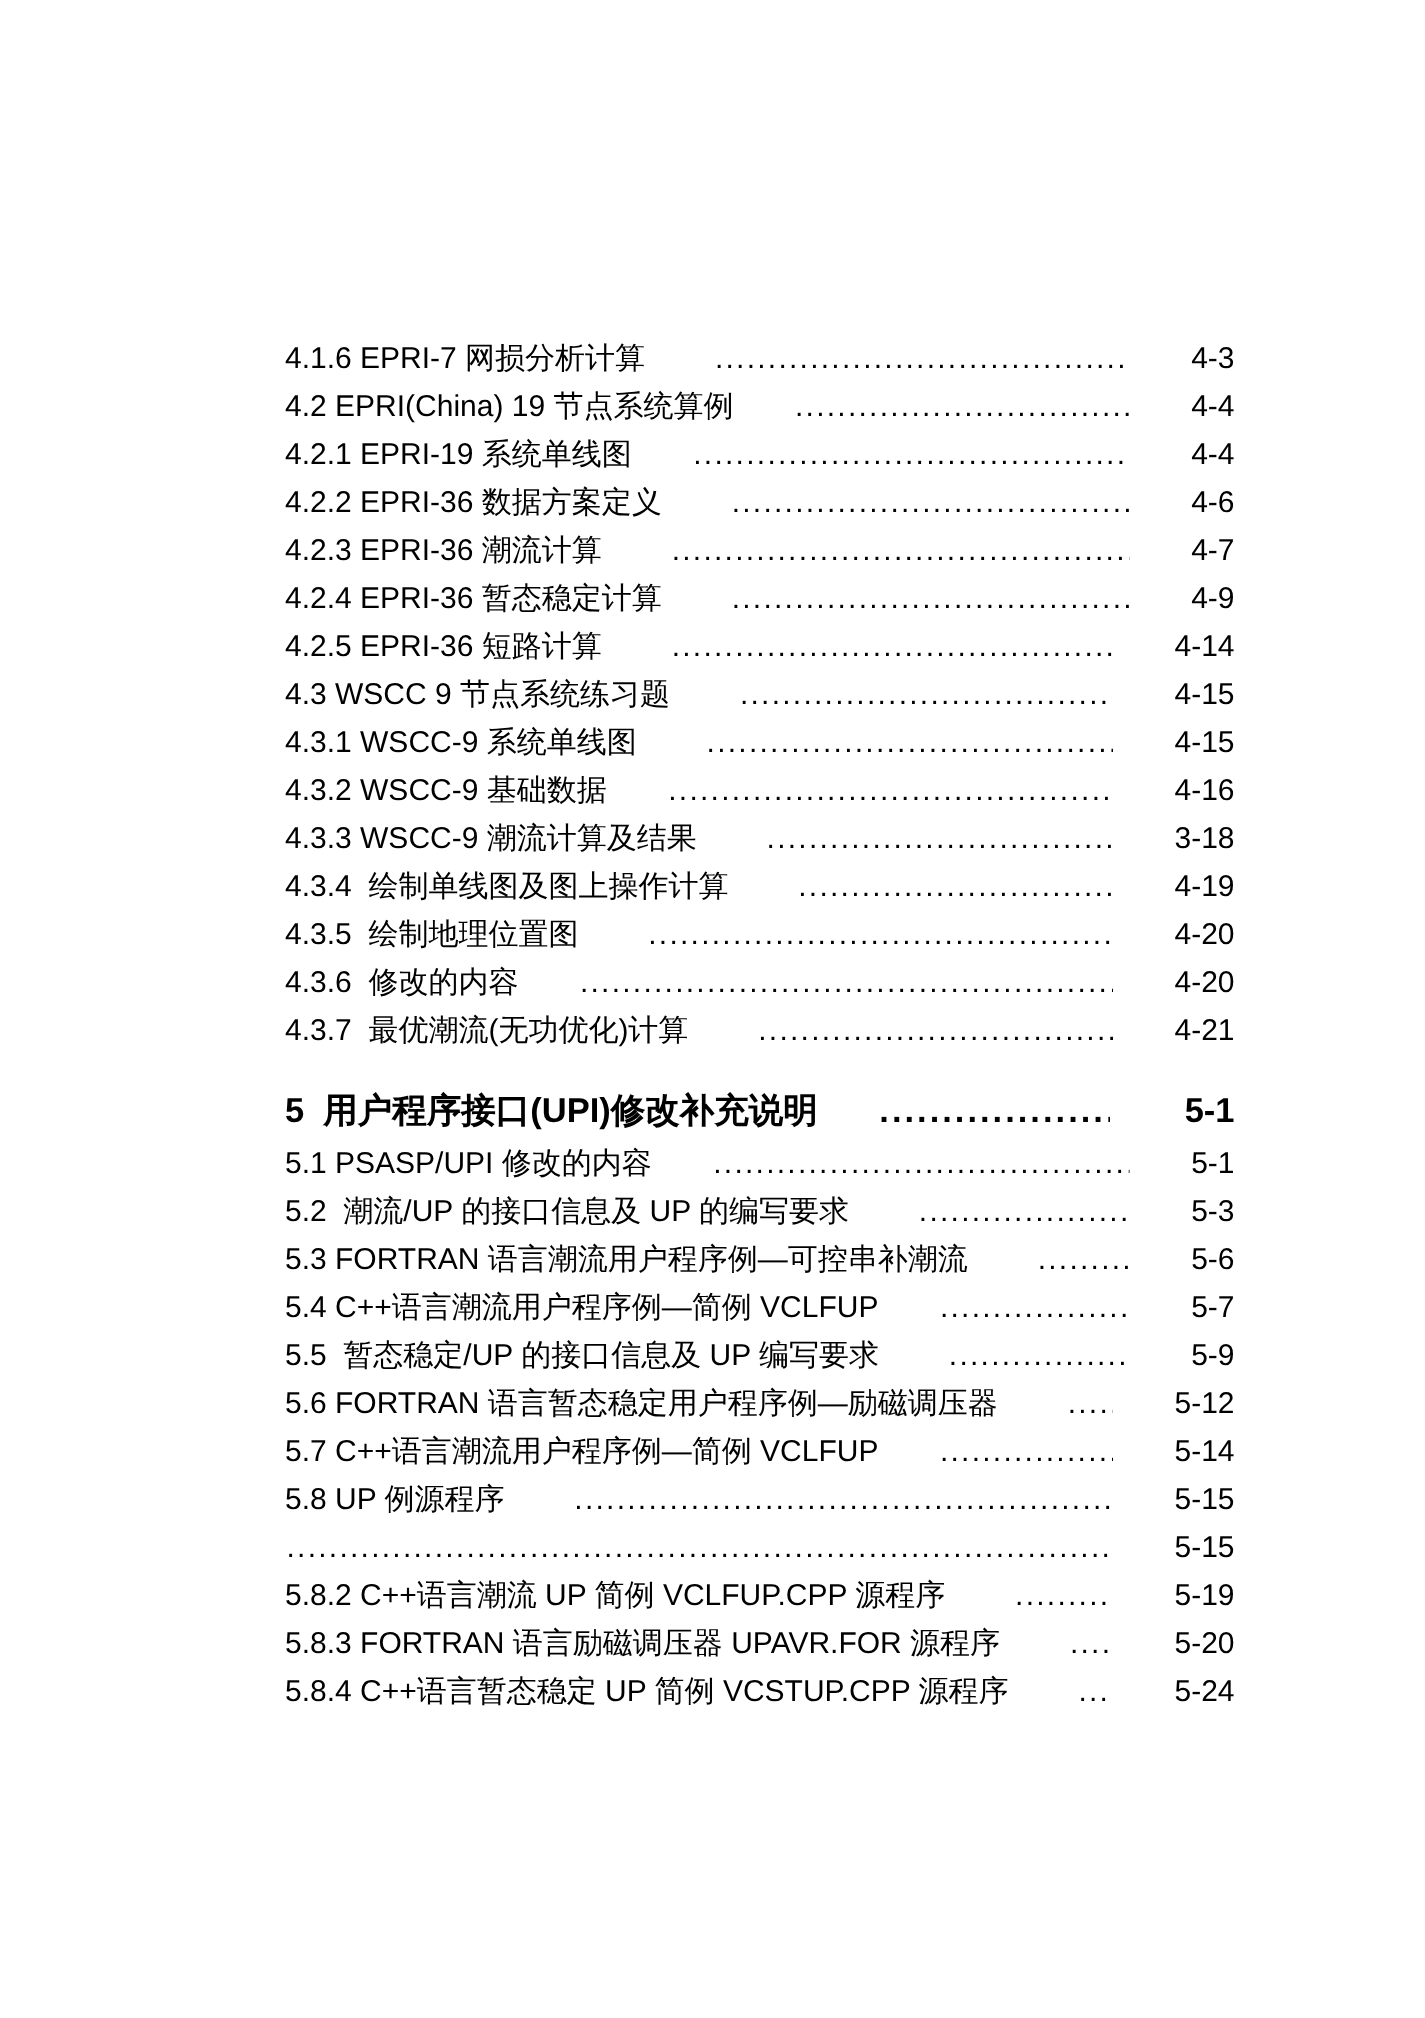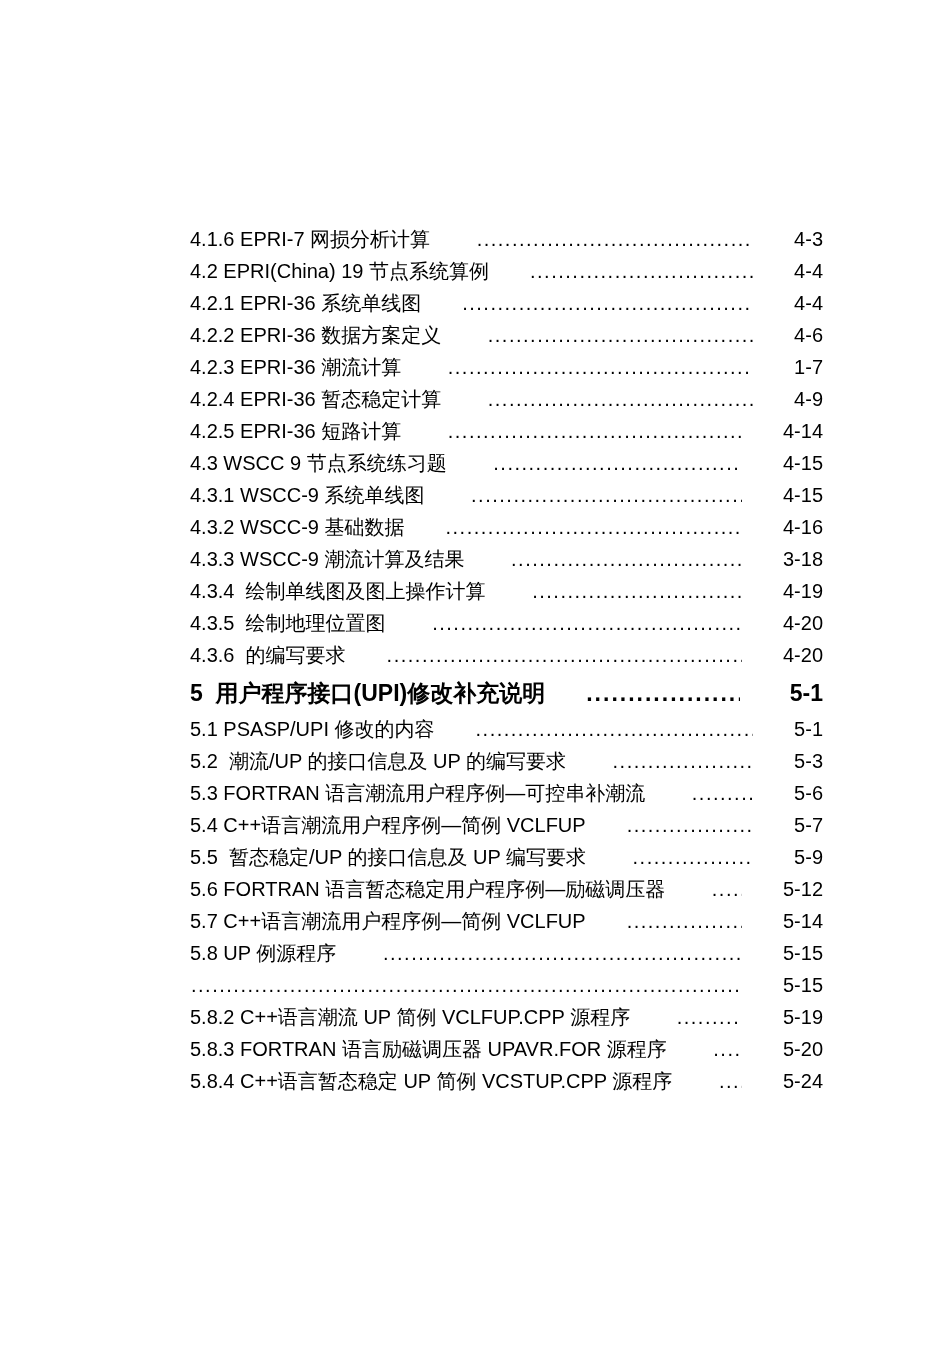--- a/index.html
+++ b/index.html
@@ -44,21 +44,21 @@
     content: "..................................................................................................................................................................................";
     letter-spacing: 1.5px;
   }
   .toc-page {
     flex: 0 0 auto;
     white-space: nowrap;
   }
   .toc-row.chapter {
     height: 40px;
     line-height: 40px;
-    margin-top: 2px;
+    margin-top: 17px;
     font-size: 23px;
     font-weight: bold;
   }
   .toc-row.chapter .toc-dots::after {
     letter-spacing: 2px;
   }
   .toc-row.chapter .toc-page {
     padding-left: 9px;
   }
 </style>
@@ -73,35 +73,35 @@
     <span class="toc-page">4-3</span>
   </div>
 
   <div class="toc-row">
     <span class="toc-label">4.2 EPRI(China) 19 节点系统算例</span>
     <span class="toc-dots"></span>
     <span class="toc-page">4-4</span>
   </div>
 
   <div class="toc-row">
-    <span class="toc-label">4.2.1 EPRI-36 系统单线图</span>
+    <span class="toc-label">4.2.1 EPRI-19 系统单线图</span>
     <span class="toc-dots"></span>
     <span class="toc-page">4-4</span>
   </div>
 
   <div class="toc-row">
     <span class="toc-label">4.2.2 EPRI-36 数据方案定义 </span>
     <span class="toc-dots"></span>
     <span class="toc-page">4-6</span>
   </div>
 
   <div class="toc-row">
     <span class="toc-label">4.2.3 EPRI-36 潮流计算 </span>
     <span class="toc-dots"></span>
-    <span class="toc-page">1-7</span>
+    <span class="toc-page">4-7</span>
   </div>
 
   <div class="toc-row">
     <span class="toc-label">4.2.4 EPRI-36 暂态稳定计算 </span>
     <span class="toc-dots"></span>
     <span class="toc-page">4-9</span>
   </div>
 
   <div class="toc-row">
     <span class="toc-label">4.2.5 EPRI-36 短路计算 </span>
@@ -139,25 +139,30 @@
     <span class="toc-page">4-19</span>
   </div>
 
   <div class="toc-row">
     <span class="toc-label">4.3.5  绘制地理位置图 </span>
     <span class="toc-dots"></span>
     <span class="toc-page">4-20</span>
   </div>
 
   <div class="toc-row">
-    <span class="toc-label">4.3.6  的编写要求</span>
+    <span class="toc-label">4.3.6  修改的内容</span>
     <span class="toc-dots"></span>
     <span class="toc-page">4-20</span>
   </div>
 
+  <div class="toc-row">
+    <span class="toc-label">4.3.7  最优潮流(无功优化)计算 </span>
+    <span class="toc-dots"></span>
+    <span class="toc-page">4-21</span>
+  </div>
 
   <div class="toc-row chapter">
     <span class="toc-label">5  用户程序接口(UPI)修改补充说明</span>
     <span class="toc-dots"></span>
     <span class="toc-page">5-1</span>
   </div>
 
   <div class="toc-row">
     <span class="toc-label">5.1 PSASP/UPI 修改的内容</span>
     <span class="toc-dots"></span>

